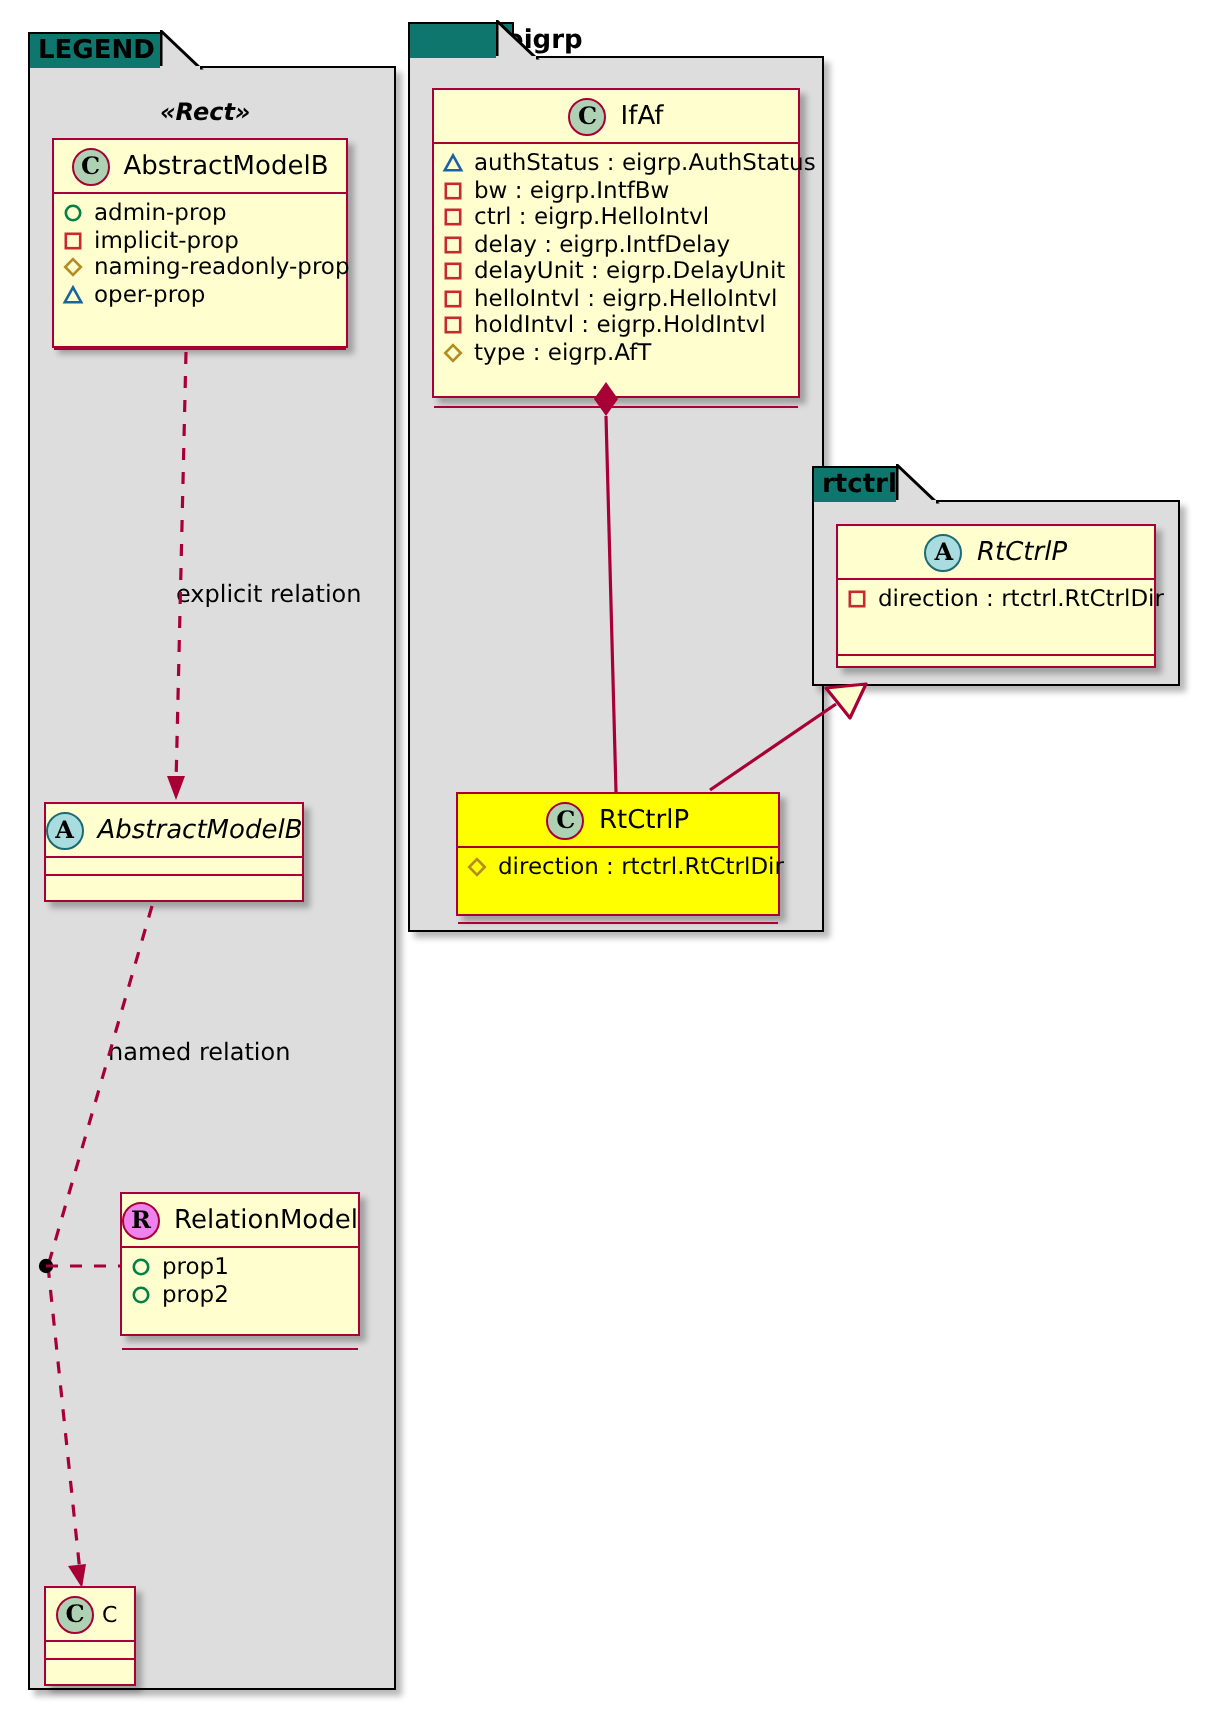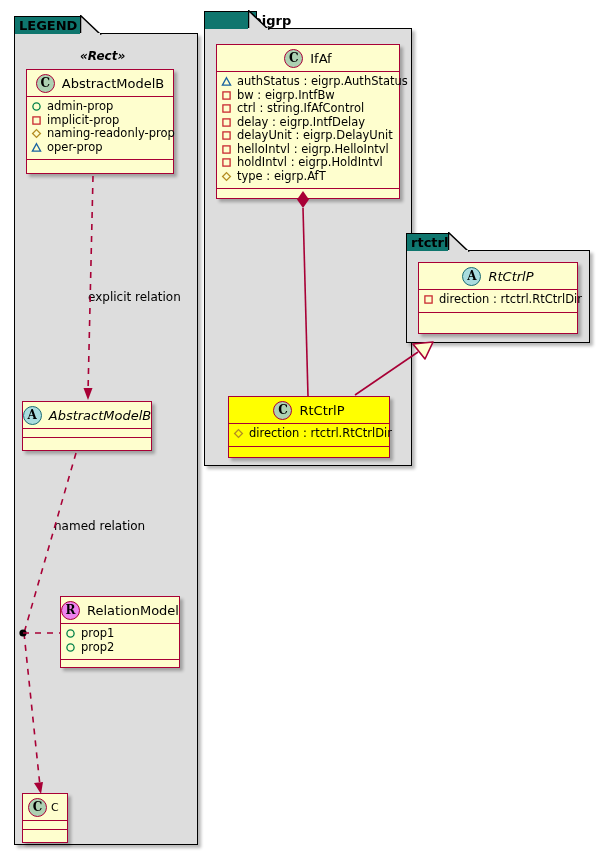--- a/index.html
+++ b/index.html
@@ -78,21 +78,21 @@
   .cls-title {
     font-size: 13px;
     color: #000000;
     white-space: nowrap;
   }
   .cls-title.abstract {
     font-style: italic;
   }
   .cls-body {
     box-sizing: border-box;
-    padding: 3px 0 5px 4px;
+    padding: 3px 0 20px 4px;
     border-bottom: 1.2px solid #A80036;
   }
   .cls-body.empty {
     padding: 0;
     height: 9px;
   }
   .cls-foot {
     box-sizing: border-box;
     height: 10px;
   }
@@ -264,21 +264,21 @@
       <div class="attr">
         <svg class="vis" viewBox="0 0 11 11">
             <rect x="1.9" y="1.9" width="7.2" height="7.2" fill="none" stroke="#C82930" stroke-width="1.3"></rect>
           </svg>
         <span class="attr-label">bw : eigrp.IntfBw</span>
       </div>
       <div class="attr">
         <svg class="vis" viewBox="0 0 11 11">
             <rect x="1.9" y="1.9" width="7.2" height="7.2" fill="none" stroke="#C82930" stroke-width="1.3"></rect>
           </svg>
-        <span class="attr-label">ctrl : string.IfAfControl</span>
+        <span class="attr-label">ctrl : eigrp.HelloIntvl</span>
       </div>
       <div class="attr">
         <svg class="vis" viewBox="0 0 11 11">
             <rect x="1.9" y="1.9" width="7.2" height="7.2" fill="none" stroke="#C82930" stroke-width="1.3"></rect>
           </svg>
         <span class="attr-label">delay : eigrp.IntfDelay</span>
       </div>
       <div class="attr">
         <svg class="vis" viewBox="0 0 11 11">
             <rect x="1.9" y="1.9" width="7.2" height="7.2" fill="none" stroke="#C82930" stroke-width="1.3"></rect>

